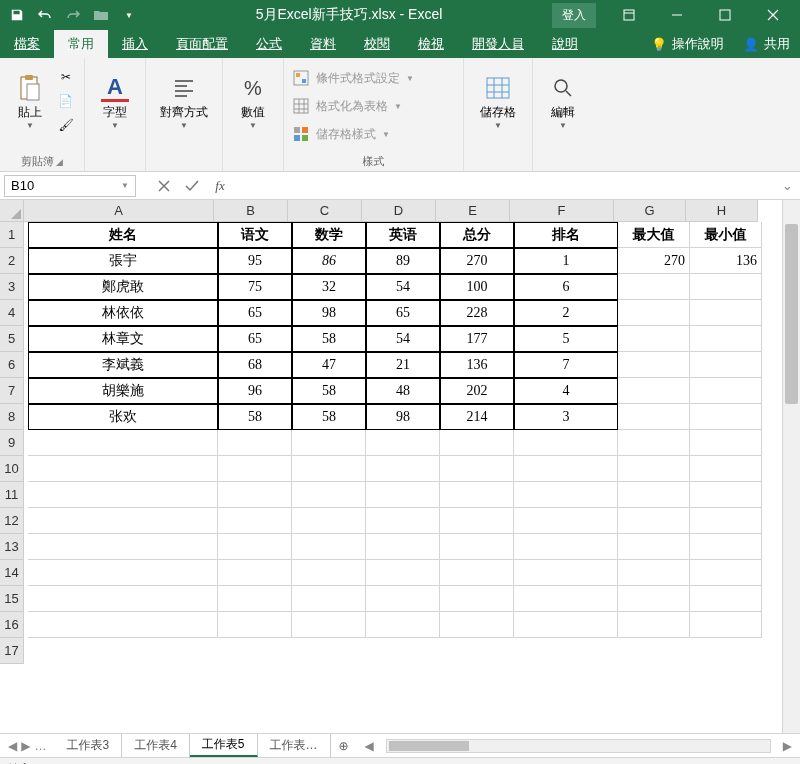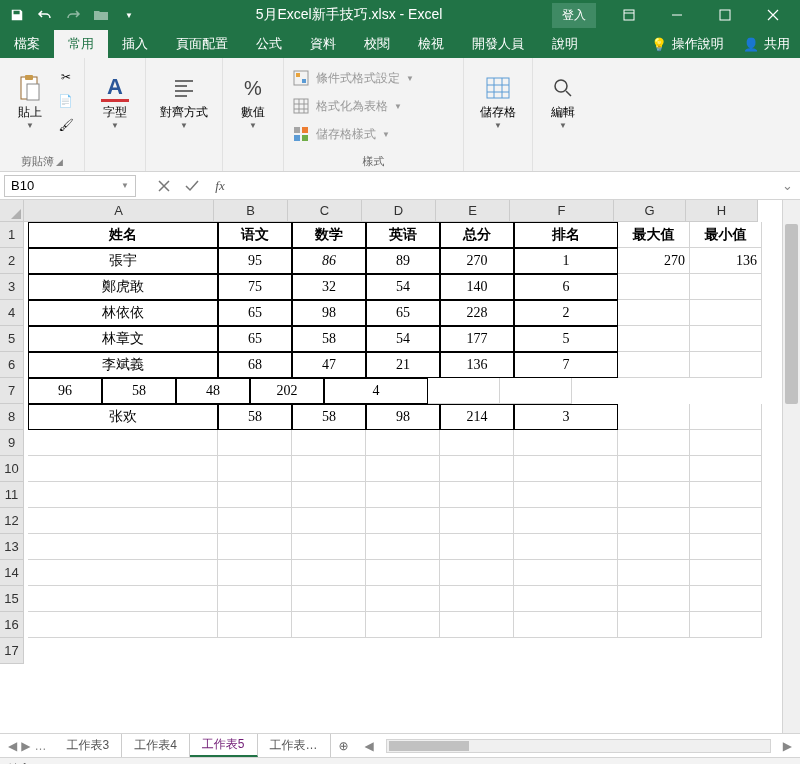--- a/index.html
+++ b/index.html
@@ -64,21 +64,21 @@
 .cell.ctr { justify-content: center; }
 .cell.active { outline: 2px solid #217346; outline-offset: -1px; }
 .vscroll { width: 18px; background: #f0f0f0; border-left: 1px solid #d4d4d4; position: relative; }
 .vthumb { position: absolute; top: 24px; left: 2px; right: 2px; height: 180px; background: #c1c1c1; border-radius: 2px; }
 
 
 .sheet-bar { height: 24px; border-top: 1px solid #d4d4d4; display: flex; align-items: center; background: #fff; font-size: 12px; }
 .sheet-nav { display: flex; gap: 4px; padding: 0 8px; color: #888; }
 .sheet-nav span { cursor: pointer; }
 .sheet-tab { padding: 0 12px; height: 100%; display: flex; align-items: center; border-right: 1px solid #ccc; cursor: pointer; color: #555; }
-.sheet-tab.active { background: #fff; border-bottom: 2px solid #217346; color: #701a75; font-weight: 500; }
+.sheet-tab.active { background: #fff; border-bottom: 2px solid #217346; color: #000000; font-weight: 500; }
 .sheet-add { padding: 0 8px; cursor: pointer; color: #666; }
 .hscroll-area { flex: 1; display: flex; align-items: center; padding: 0 8px; }
 .hscroll { flex: 1; height: 14px; background: #f0f0f0; border: 1px solid #d4d4d4; position: relative; margin: 0 12px; }
 .hthumb { position: absolute; left: 2px; top: 1px; bottom: 1px; width: 80px; background: #c1c1c1; }
 
 
 .statusbar { height: 24px; background: #f3f3f3; border-top: 1px solid #d4d4d4; display: flex; align-items: center; font-size: 12px; color: #555; padding: 0 8px; gap: 12px; }
 .statusbar .spacer { flex: 1; }
 .view-btns { display: flex; gap: 2px; }
 .view-btn { width: 24px; height: 18px; border: 1px solid transparent; display: flex; align-items: center; justify-content: center; cursor: pointer; }
@@ -134,21 +134,21 @@
       </div>
     <div class="winbtn">
         <svg width="12" height="12" viewBox="0 0 12 12">
           <path stroke="#fff" stroke-width="1.2" d="M1 1l10 10M11 1L1 11"></path>
         </svg>
       </div>
   </div>
 </div>
 
 <div class="ribbon-tabs">
-  <div id="tabs-host" style="display: flex; height: 100%;">
+  <div id="tabs-host" style="display: flex; height: 100%; text-decoration: underline;">
       <div class="tab">檔案</div>
       <div class="tab active">常用</div>
       <div class="tab">插入</div>
       <div class="tab">頁面配置</div>
       <div class="tab">公式</div>
       <div class="tab">資料</div>
       <div class="tab">校閱</div>
       <div class="tab">檢視</div>
       <div class="tab">開發人員</div>
       <div class="tab">說明</div>
@@ -381,21 +381,21 @@
           <div class="cell bord" style="width: 74px;">270</div>
           <div class="cell bord" style="width: 104px;">1</div>
           <div class="cell num" style="width: 72px;">270</div>
           <div class="cell num" style="width: 72px;">136</div>
         </div>
         <div class="cell-row">
           <div class="cell bord" style="width: 190px;">鄭虎敢</div>
           <div class="cell bord" style="width: 74px;">75</div>
           <div class="cell bord" style="width: 74px;">32</div>
           <div class="cell bord" style="width: 74px;">54</div>
-          <div class="cell bord" style="width: 74px;">140</div>
+          <div class="cell bord" style="width: 74px;">100</div>
           <div class="cell bord" style="width: 104px;">6</div>
           <div class="cell" style="width: 72px;"></div>
           <div class="cell" style="width: 72px;"></div>
         </div>
         <div class="cell-row">
           <div class="cell bord" style="width: 190px;">林依依</div>
           <div class="cell bord" style="width: 74px;">65</div>
           <div class="cell bord" style="width: 74px;">98</div>
           <div class="cell bord" style="width: 74px;">65</div>
           <div class="cell bord" style="width: 74px;">228</div>
@@ -417,20 +417,21 @@
           <div class="cell bord" style="width: 190px;">李斌義</div>
           <div class="cell bord" style="width: 74px;">68</div>
           <div class="cell bord" style="width: 74px;">47</div>
           <div class="cell bord" style="width: 74px;">21</div>
           <div class="cell bord" style="width: 74px;">136</div>
           <div class="cell bord" style="width: 104px;">7</div>
           <div class="cell" style="width: 72px;"></div>
           <div class="cell" style="width: 72px;"></div>
         </div>
         <div class="cell-row">
+          <div class="cell bord" style="width: 190px;">胡樂施</div>
           <div class="cell bord" style="width: 74px;">96</div>
           <div class="cell bord" style="width: 74px;">58</div>
           <div class="cell bord" style="width: 74px;">48</div>
           <div class="cell bord" style="width: 74px;">202</div>
           <div class="cell bord" style="width: 104px;">4</div>
           <div class="cell" style="width: 72px;"></div>
           <div class="cell" style="width: 72px;"></div>
         </div>
         <div class="cell-row">
           <div class="cell bord" style="width: 190px;">张欢</div>

